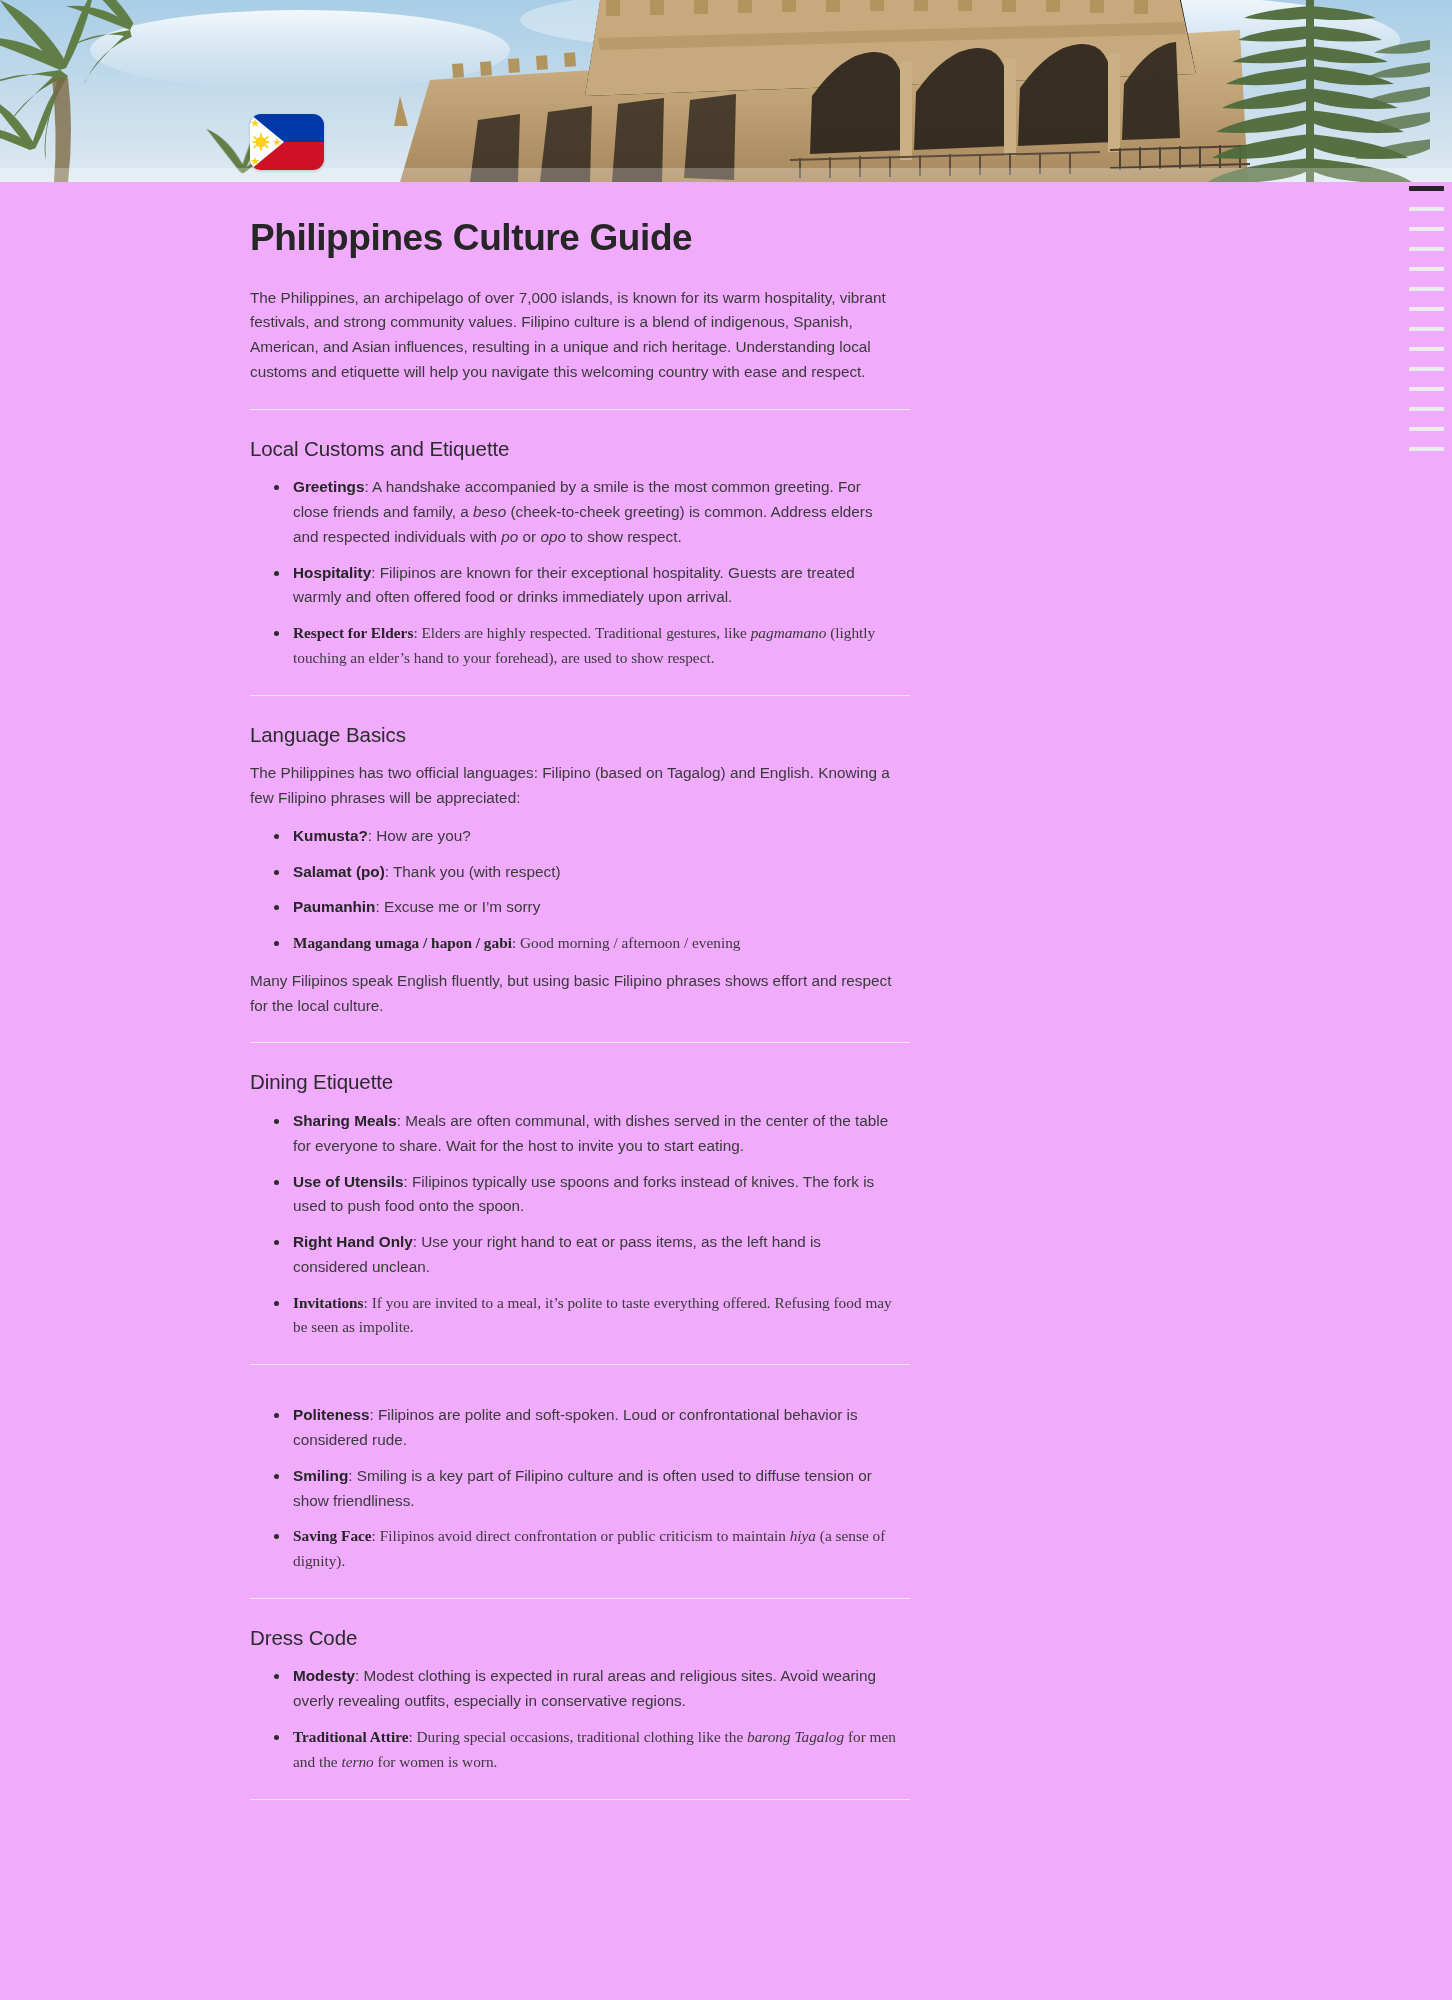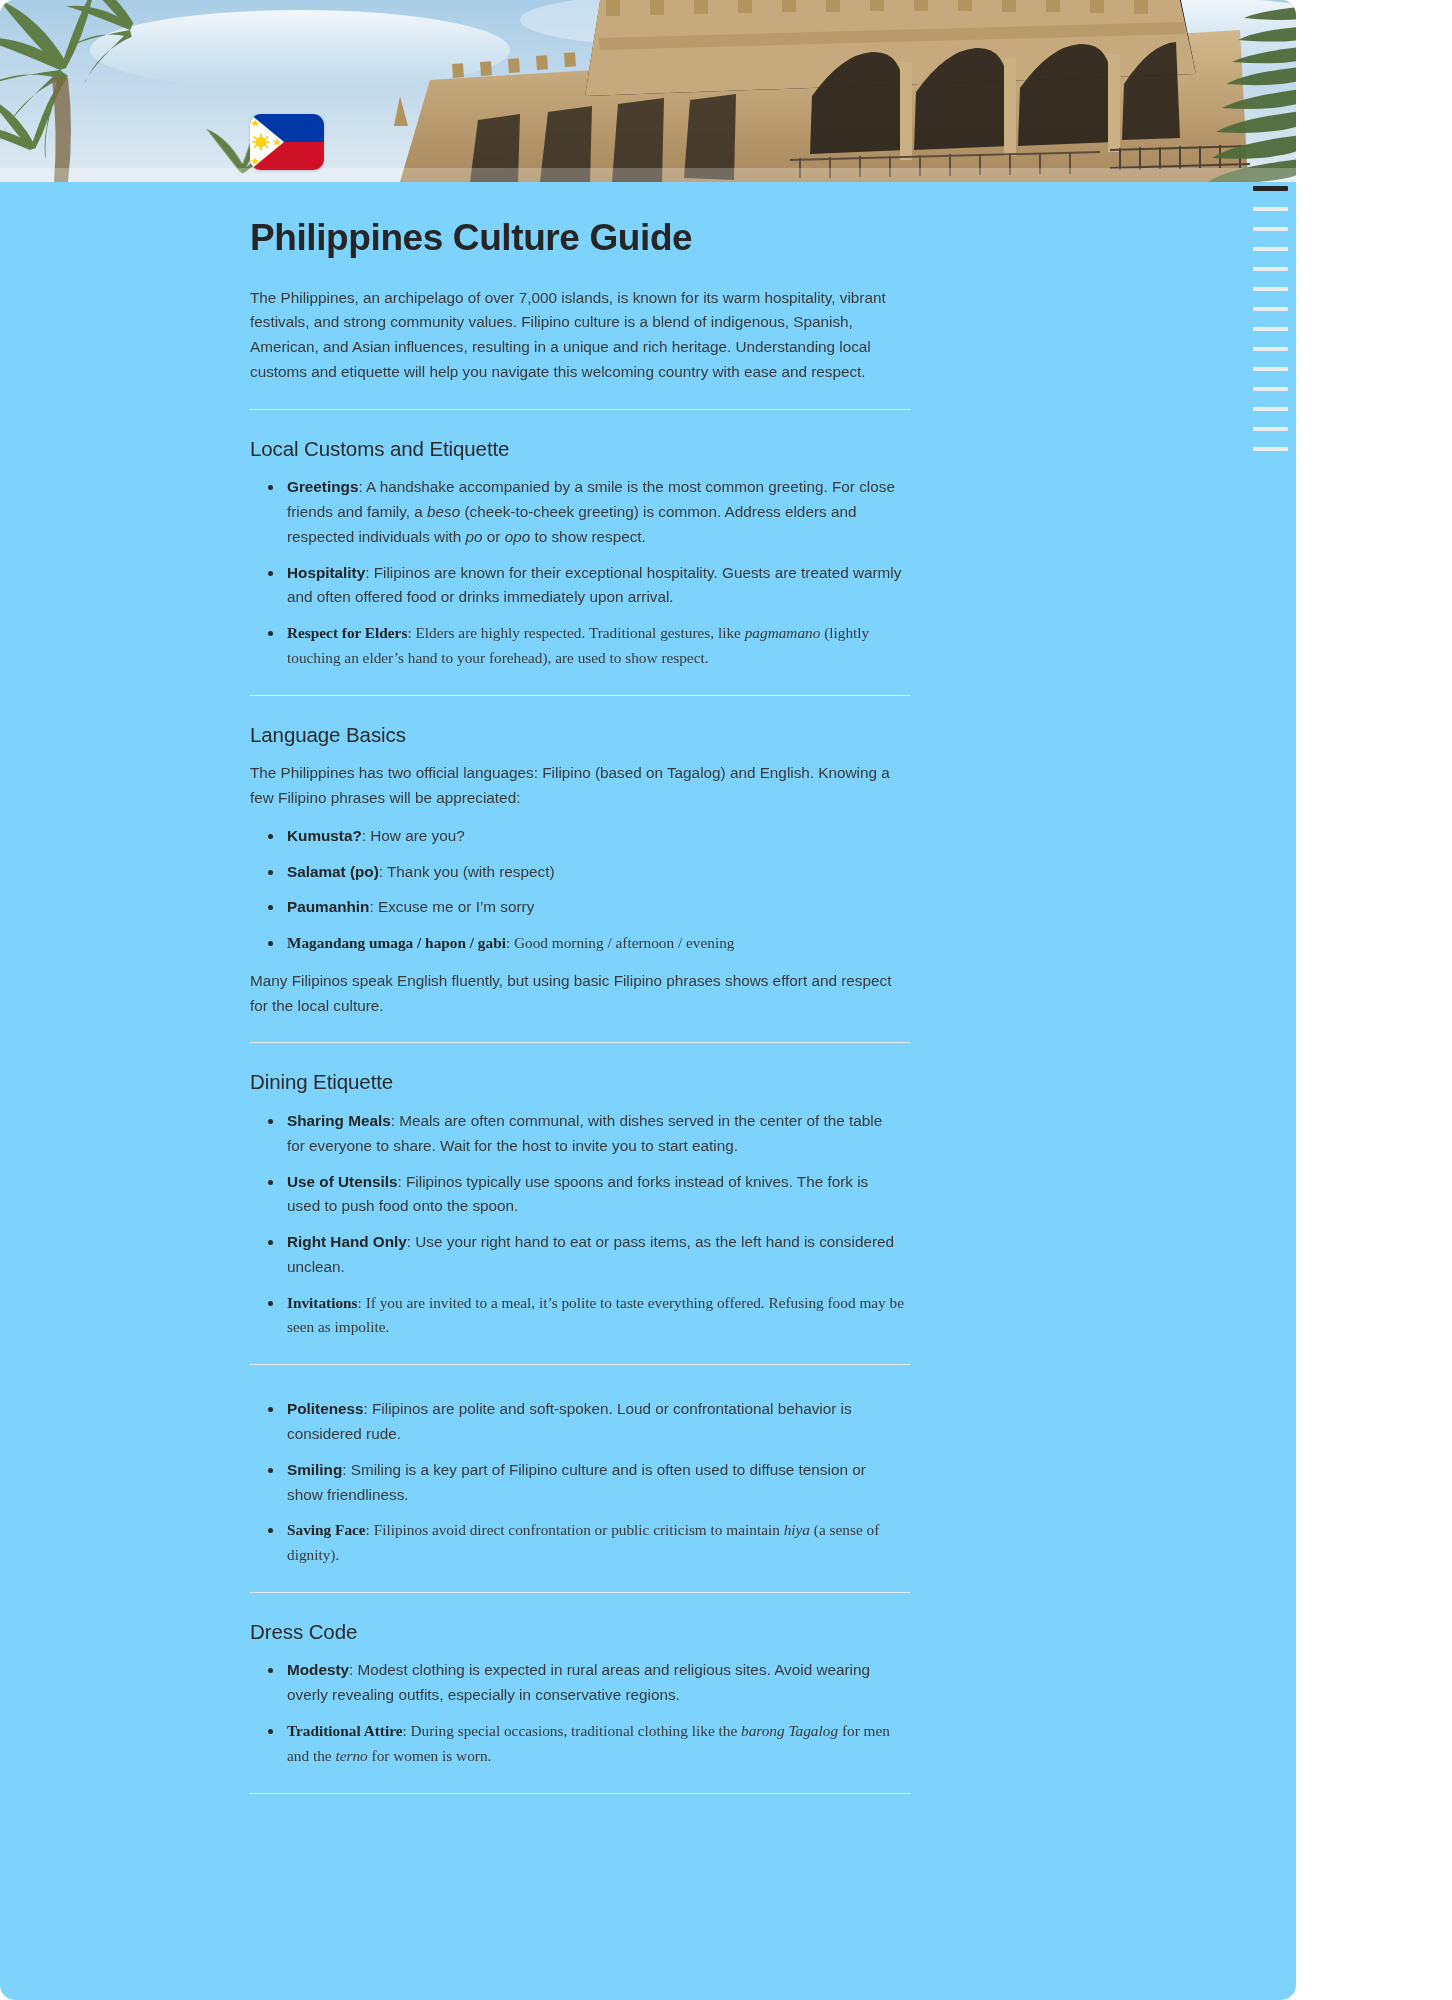--- a/index.html
+++ b/index.html
@@ -5,25 +5,24 @@
   * { box-sizing: border-box; margin: 0; padding: 0; }
 
   html, body {
     width: 1452px;
     background: #ffffff;
     font-family: "Liberation Sans", sans-serif;
   }
 
   .page {
     position: relative;
-    width: 1296px;
+    width: 1452px;
     min-height: 2000px;
-    background: #7dd3fc;
+    background: #f0abfc;
     overflow: hidden;
-    border-radius: 15px;
   }
 
   
   .hero {
     position: relative;
     width: 1452px;
     height: 182px;
     overflow: hidden;
     background: #b9d4e8;
   }
@@ -84,21 +83,21 @@
     font-size: 20.5px;
     line-height: 1.3;
     font-weight: 400;
     color: #2b2b2b;
     letter-spacing: -0.1px;
     margin-bottom: 13px;
   }
 
   ul.bullets {
     list-style: none;
-    margin: 6px;
+    margin: 12px;
     padding: 0;
   }
   ul.bullets > li {
     position: relative;
     padding-left: 31px;
     margin-bottom: 11px;
     font-size: 15.3px;
     line-height: 1.62;
     color: #3a3a3a;
   }

